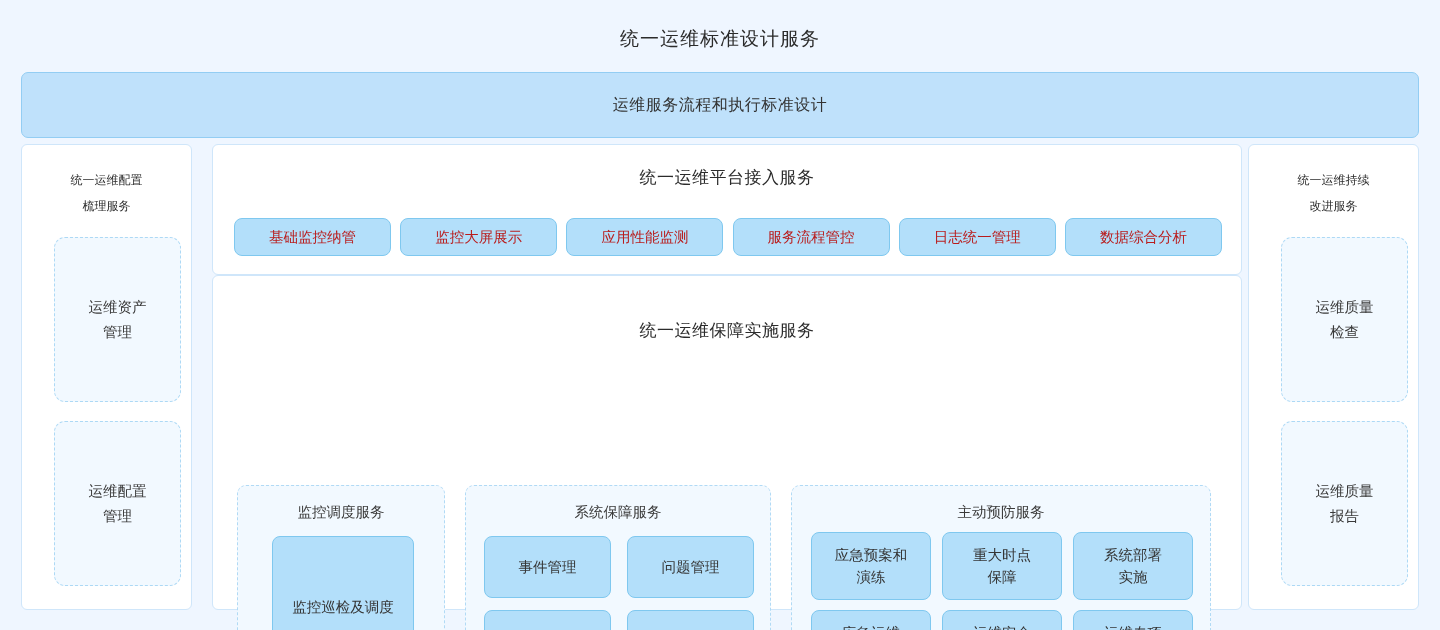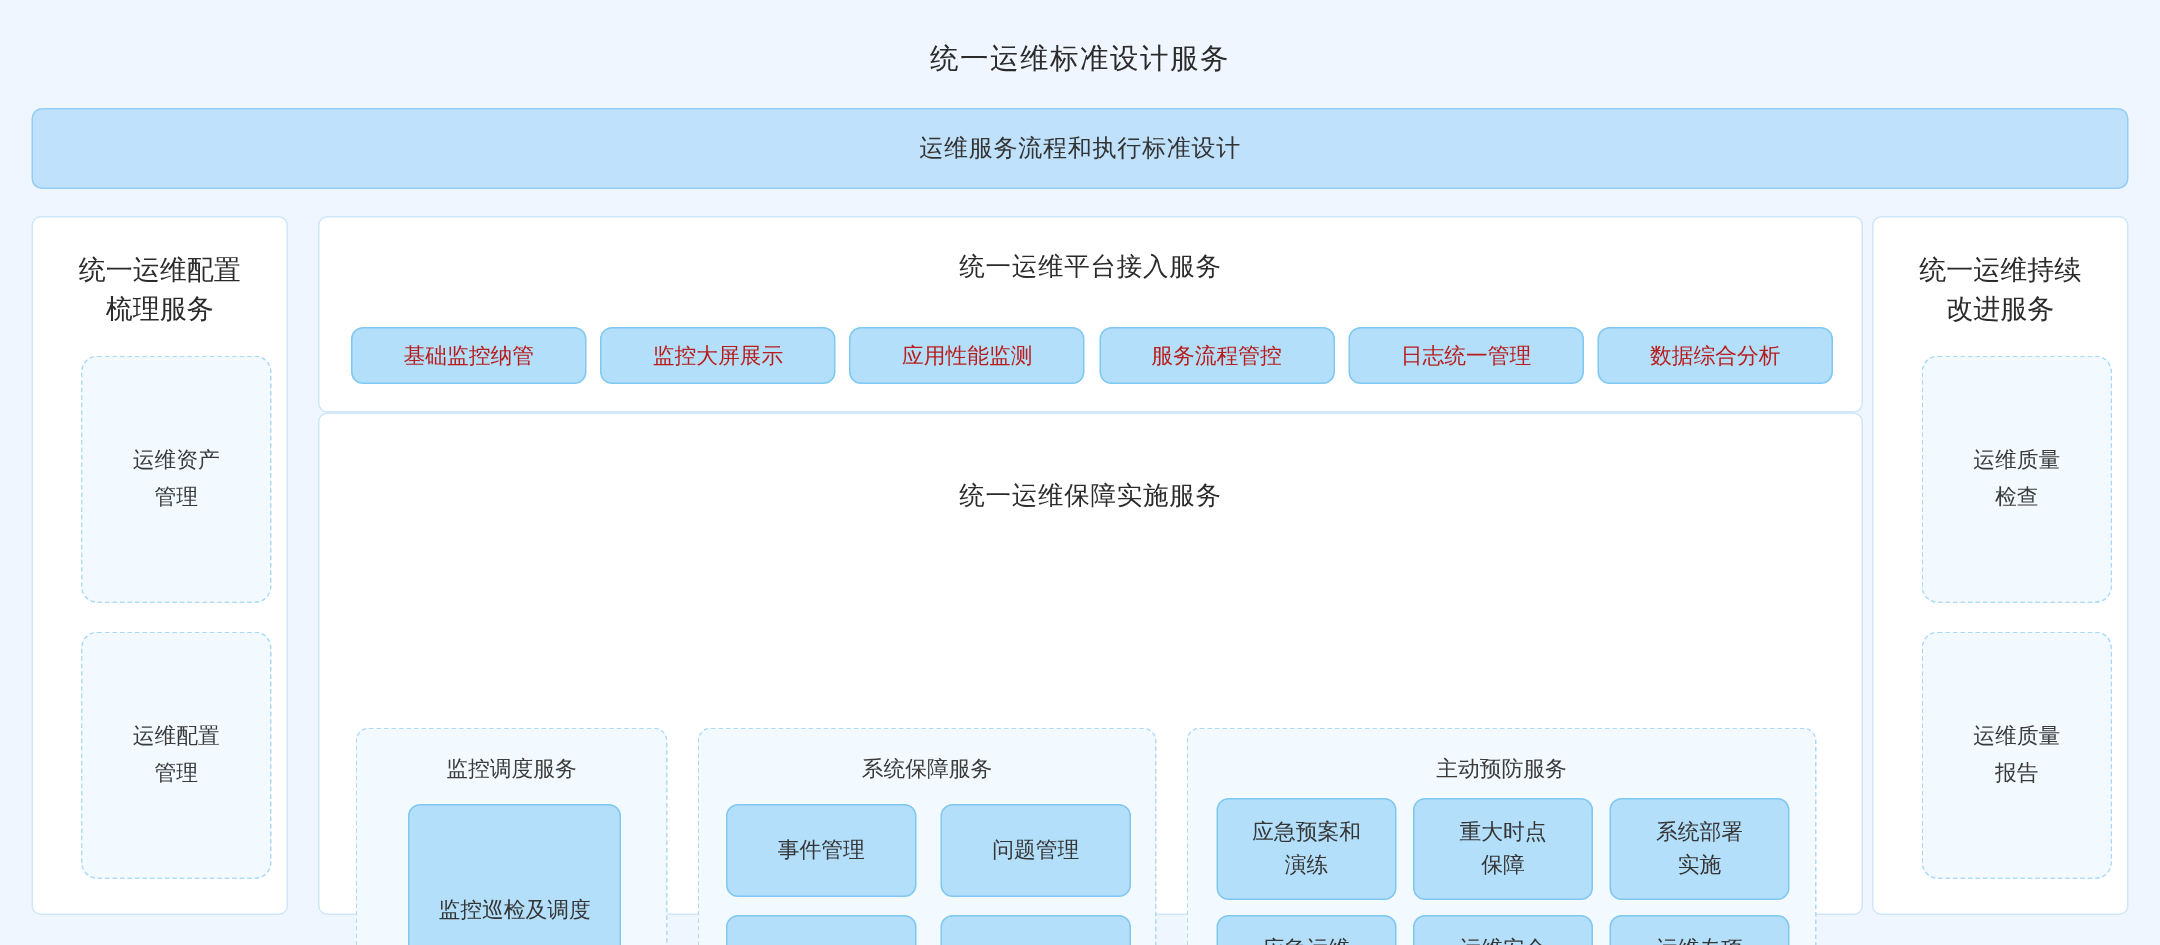--- a/index.html
+++ b/index.html
@@ -26,21 +26,21 @@
     text-align: center;
     font-size: 19px;
     color: #2b2b2b;
     letter-spacing: 1px;
   }
 
   
   .top-banner {
     position: absolute;
     left: 21px; top: 72px;
-    width: 1398px; height: 54px;
+    width: 1398px; height: 66px;
     background: #bfe1fb;
     border: 1px solid #93cdf3;
     border-radius: 7px;
     display: flex;
     align-items: center;
     justify-content: center;
     font-size: 16px;
     color: #333;
     letter-spacing: .5px;
   }
@@ -53,21 +53,21 @@
     height: 466px;
     background: #ffffff;
     border: 1px solid #cfe6fa;
     border-radius: 6px;
     padding-top: 22px;
   }
   .side-panel.left  { left: 21px; }
   .side-panel.right { left: 1248px; }
 
   .side-title {
-    font-size: 18px;
+    font-size: 12px;
     color: #2b2b2b;
     text-align: center;
     line-height: 26px;
     padding: 0 10px;
     white-space: pre-line;
   }
 
   .side-box {
     position: absolute;
     left: 32px;

